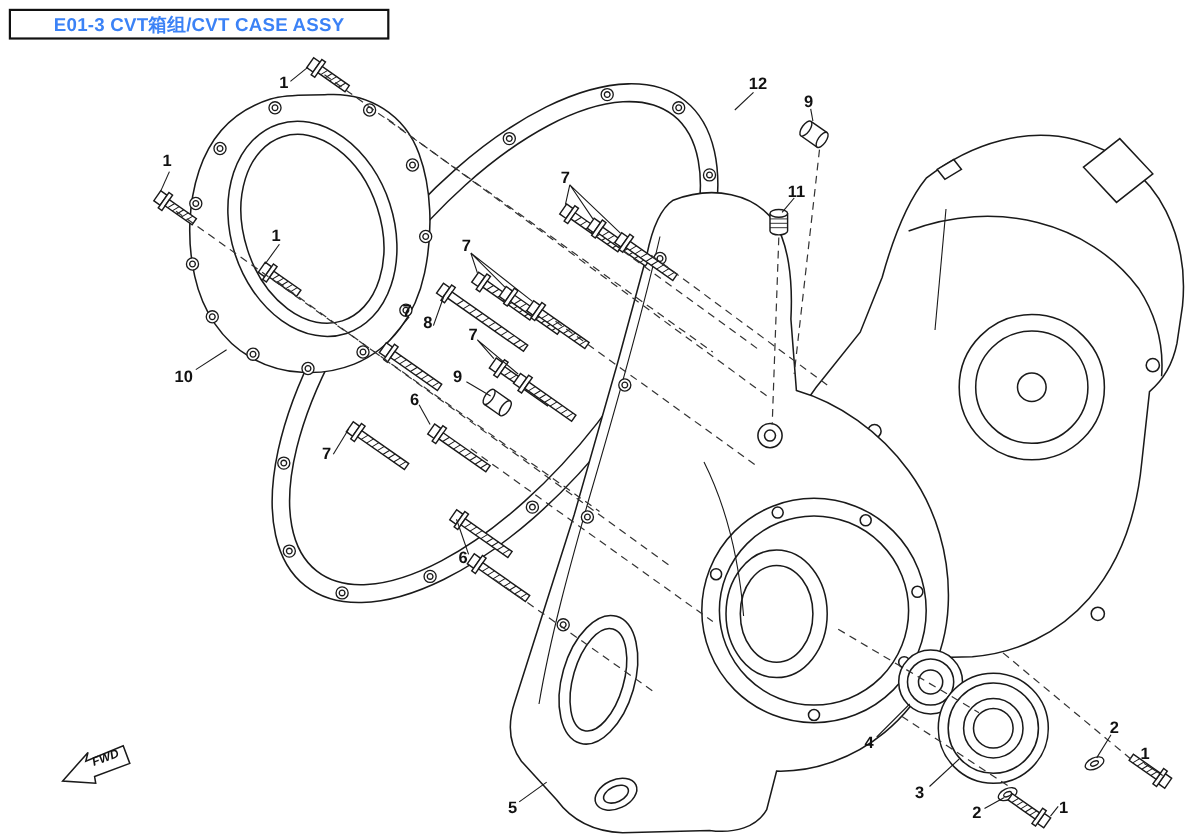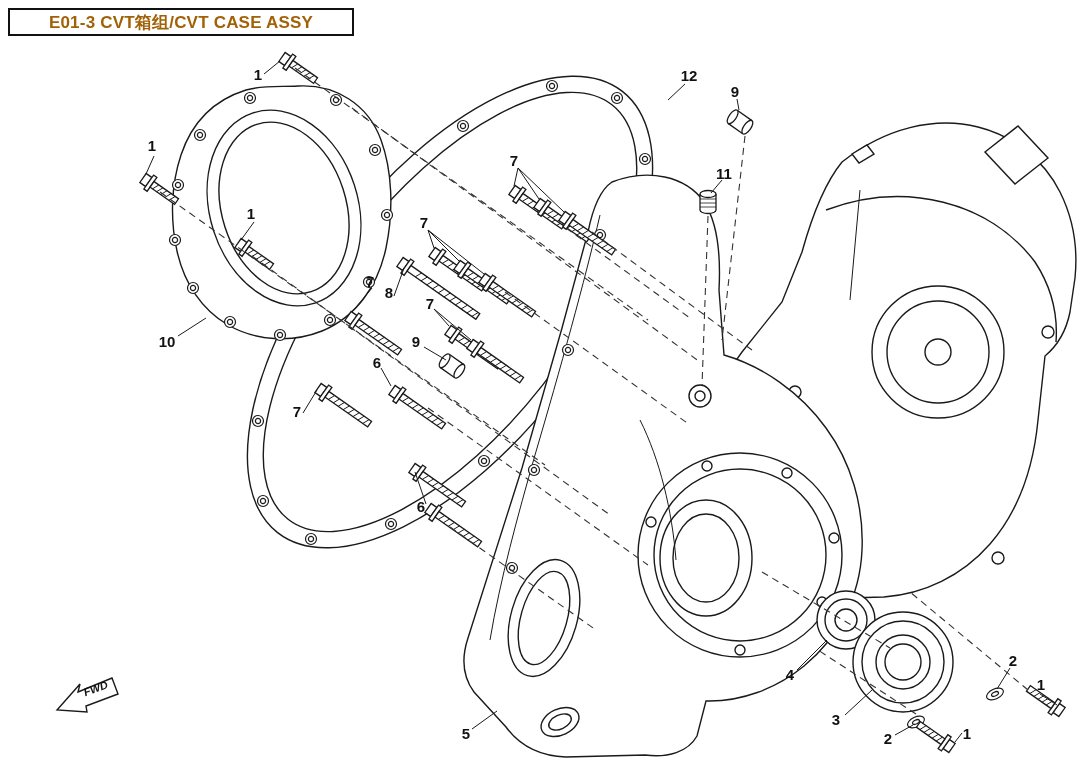--- a/index.html
+++ b/index.html
@@ -1,21 +1,21 @@
 <!DOCTYPE html>
 <html><head>
 <meta charset="utf-8">
 <style>
   html,body{margin:0;padding:0;background:#ffffff;}
   .page{position:relative;width:1090px;height:760px;background:#fff;overflow:hidden;
         font-family:"Liberation Sans",sans-serif;}
   .title-box{position:absolute;left:8px;top:8px;width:346px;height:28px;
         border:2px solid #111;display:flex;align-items:center;justify-content:center;
         box-sizing:border-box;background:#fff;z-index:5;}
-  .title-box span{font-size:17px;font-weight:bold;color:#a16207;letter-spacing:0.2px;white-space:nowrap;}
+  .title-box span{font-size:17px;font-weight:bold;color:#3b82f6;letter-spacing:0.2px;white-space:nowrap;}
   svg{position:absolute;left:0;top:0;}
   svg text.callout{font-family:"Liberation Sans",sans-serif;font-weight:bold;font-size:15px;fill:#111;}
   svg text.fwd{font-family:"Liberation Sans",sans-serif;font-weight:bold;font-style:italic;font-size:11px;fill:#111;}
   .ln{fill:none;stroke:#1a1a1a;stroke-width:1.4;}
   .fw{fill:#ffffff;stroke:#1a1a1a;stroke-width:1.4;}
   .thin{fill:none;stroke:#1a1a1a;stroke-width:1;}
   .dash{fill:none;stroke:#333;stroke-width:1.1;stroke-dasharray:7 5;}
   .lead{fill:none;stroke:#1a1a1a;stroke-width:1;}
 </style>
 </head>

